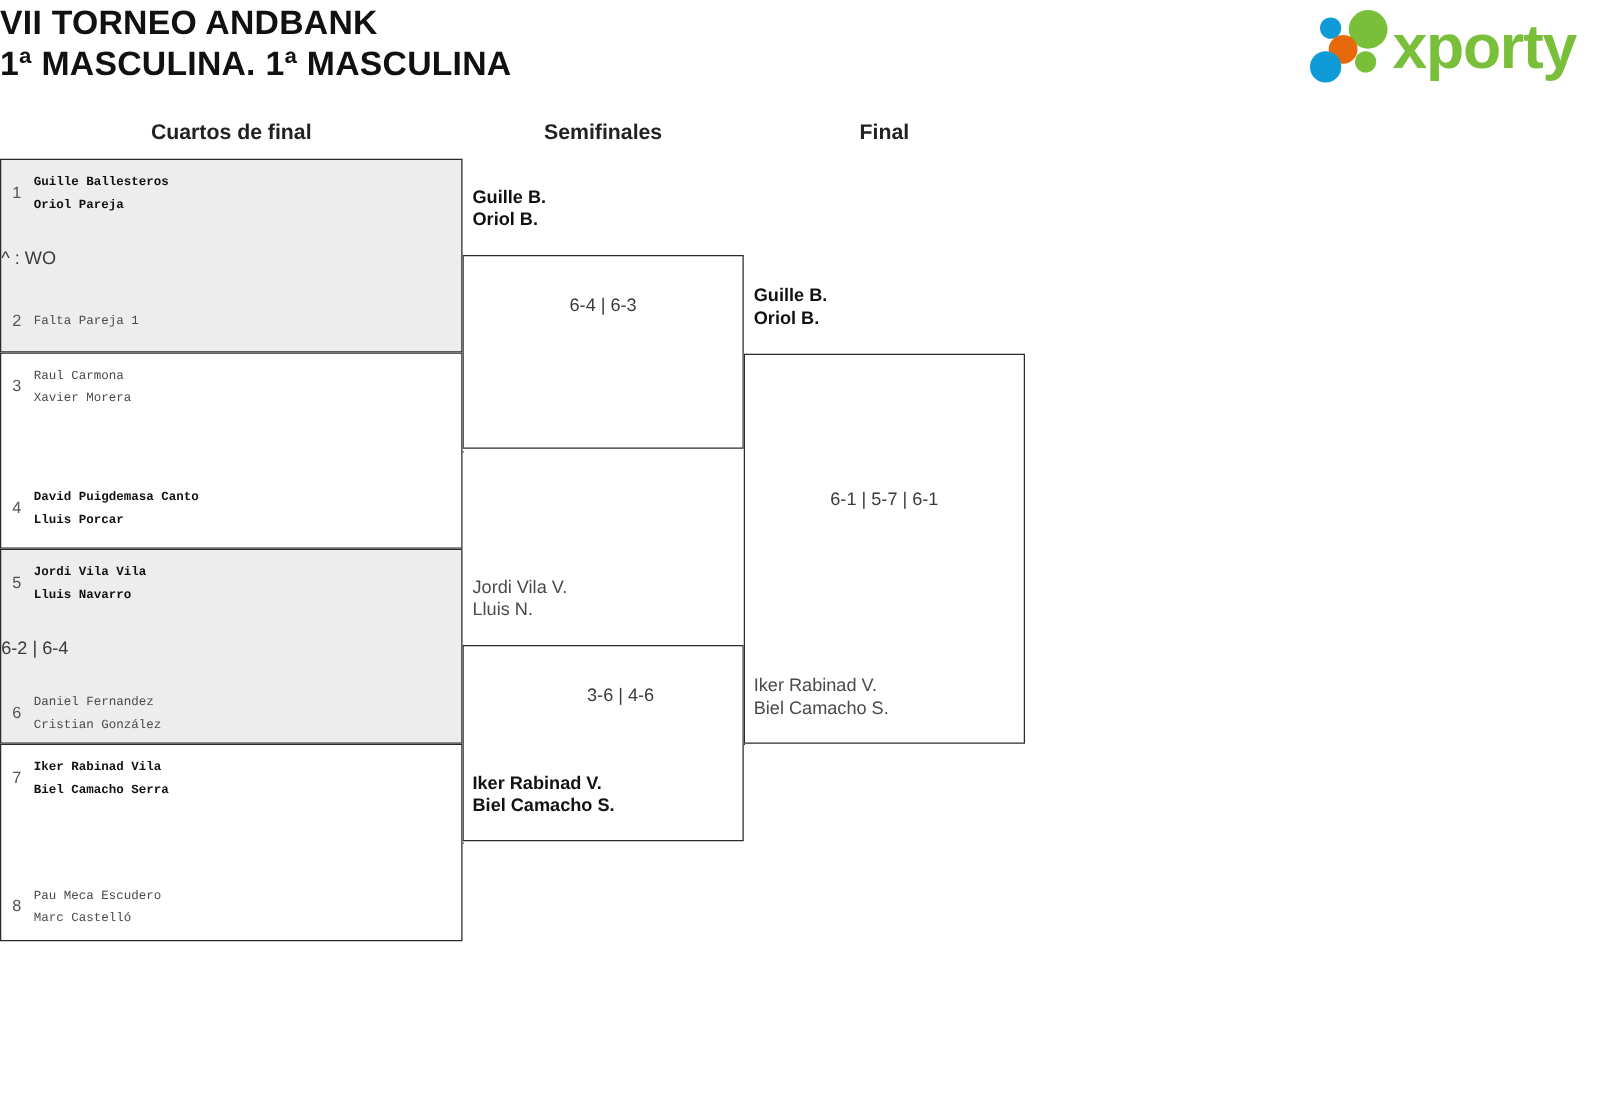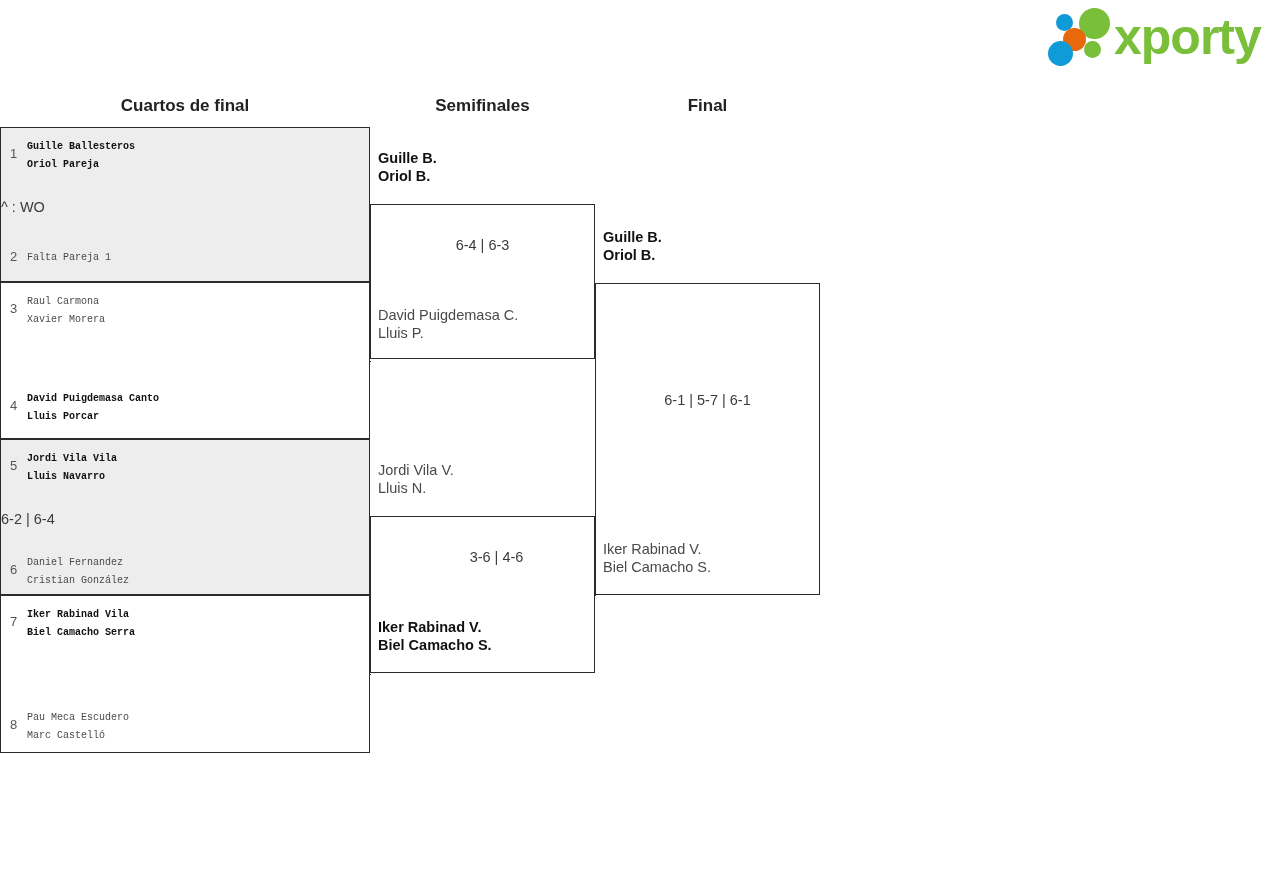--- a/index.html
+++ b/index.html
@@ -216,20 +216,24 @@
   .conn-qf4 { left: 370px; top: 674px; width: 1px; }
   .conn-sf1 { left: 595px; top: 283px; width: 1px; }
   .conn-sf2 { left: 595px; top: 595px; width: 1px; }
 </style>
 </head>
 <body>
 
 <div class="page">
 
   <div class="header">
+    <div class="title-block">
+      <div class="title-line1">VII TORNEO ANDBANK</div>
+      <div class="title-line2">1ª MASCULINA. 1ª MASCULINA</div>
+    </div>
 
     <div class="logo">
       <div class="logo-dots">
         <span class="dot dot-blue-top"></span>
         <span class="dot dot-green-big"></span>
         <span class="dot dot-orange"></span>
         <span class="dot dot-blue-bot"></span>
         <span class="dot dot-green-sm"></span>
       </div>
       <div class="logo-text">xporty</div>
@@ -301,24 +305,20 @@
     <div class="connector conn-qf4"></div>
     <div class="connector conn-sf1"></div>
     <div class="connector conn-sf2"></div>
 
     <div class="sf-match sf-1">
       <div class="sf-team sf-team-top winner">
         <div>Guille B.</div>
         <div>Oriol B.</div>
       </div>
       <div class="sf-score">6-4 | 6-3</div>
-      <div class="sf-team sf-team-bot">
-        <div>David Puigdemasa C.</div>
-        <div>Lluis P.</div>
-      </div>
     </div>
 
     <div class="sf-match sf-2">
       <div class="sf-team sf-team-top">
         <div>Jordi Vila V.</div>
         <div>Lluis N.</div>
       </div>
       <div class="sf-score">3-6 | 4-6</div>
       <div class="sf-team sf-team-bot winner">
         <div>Iker Rabinad V.</div>

